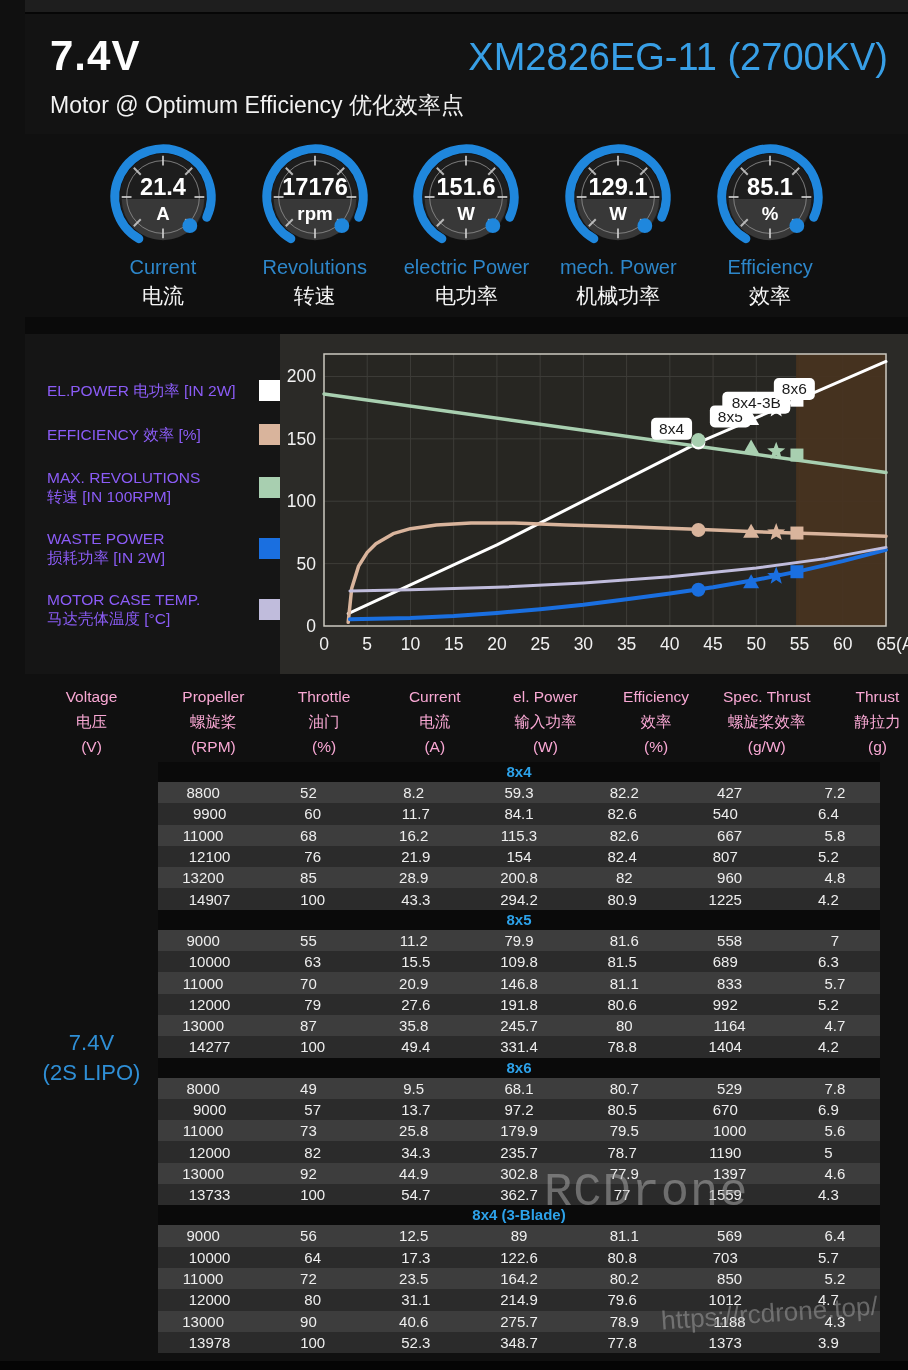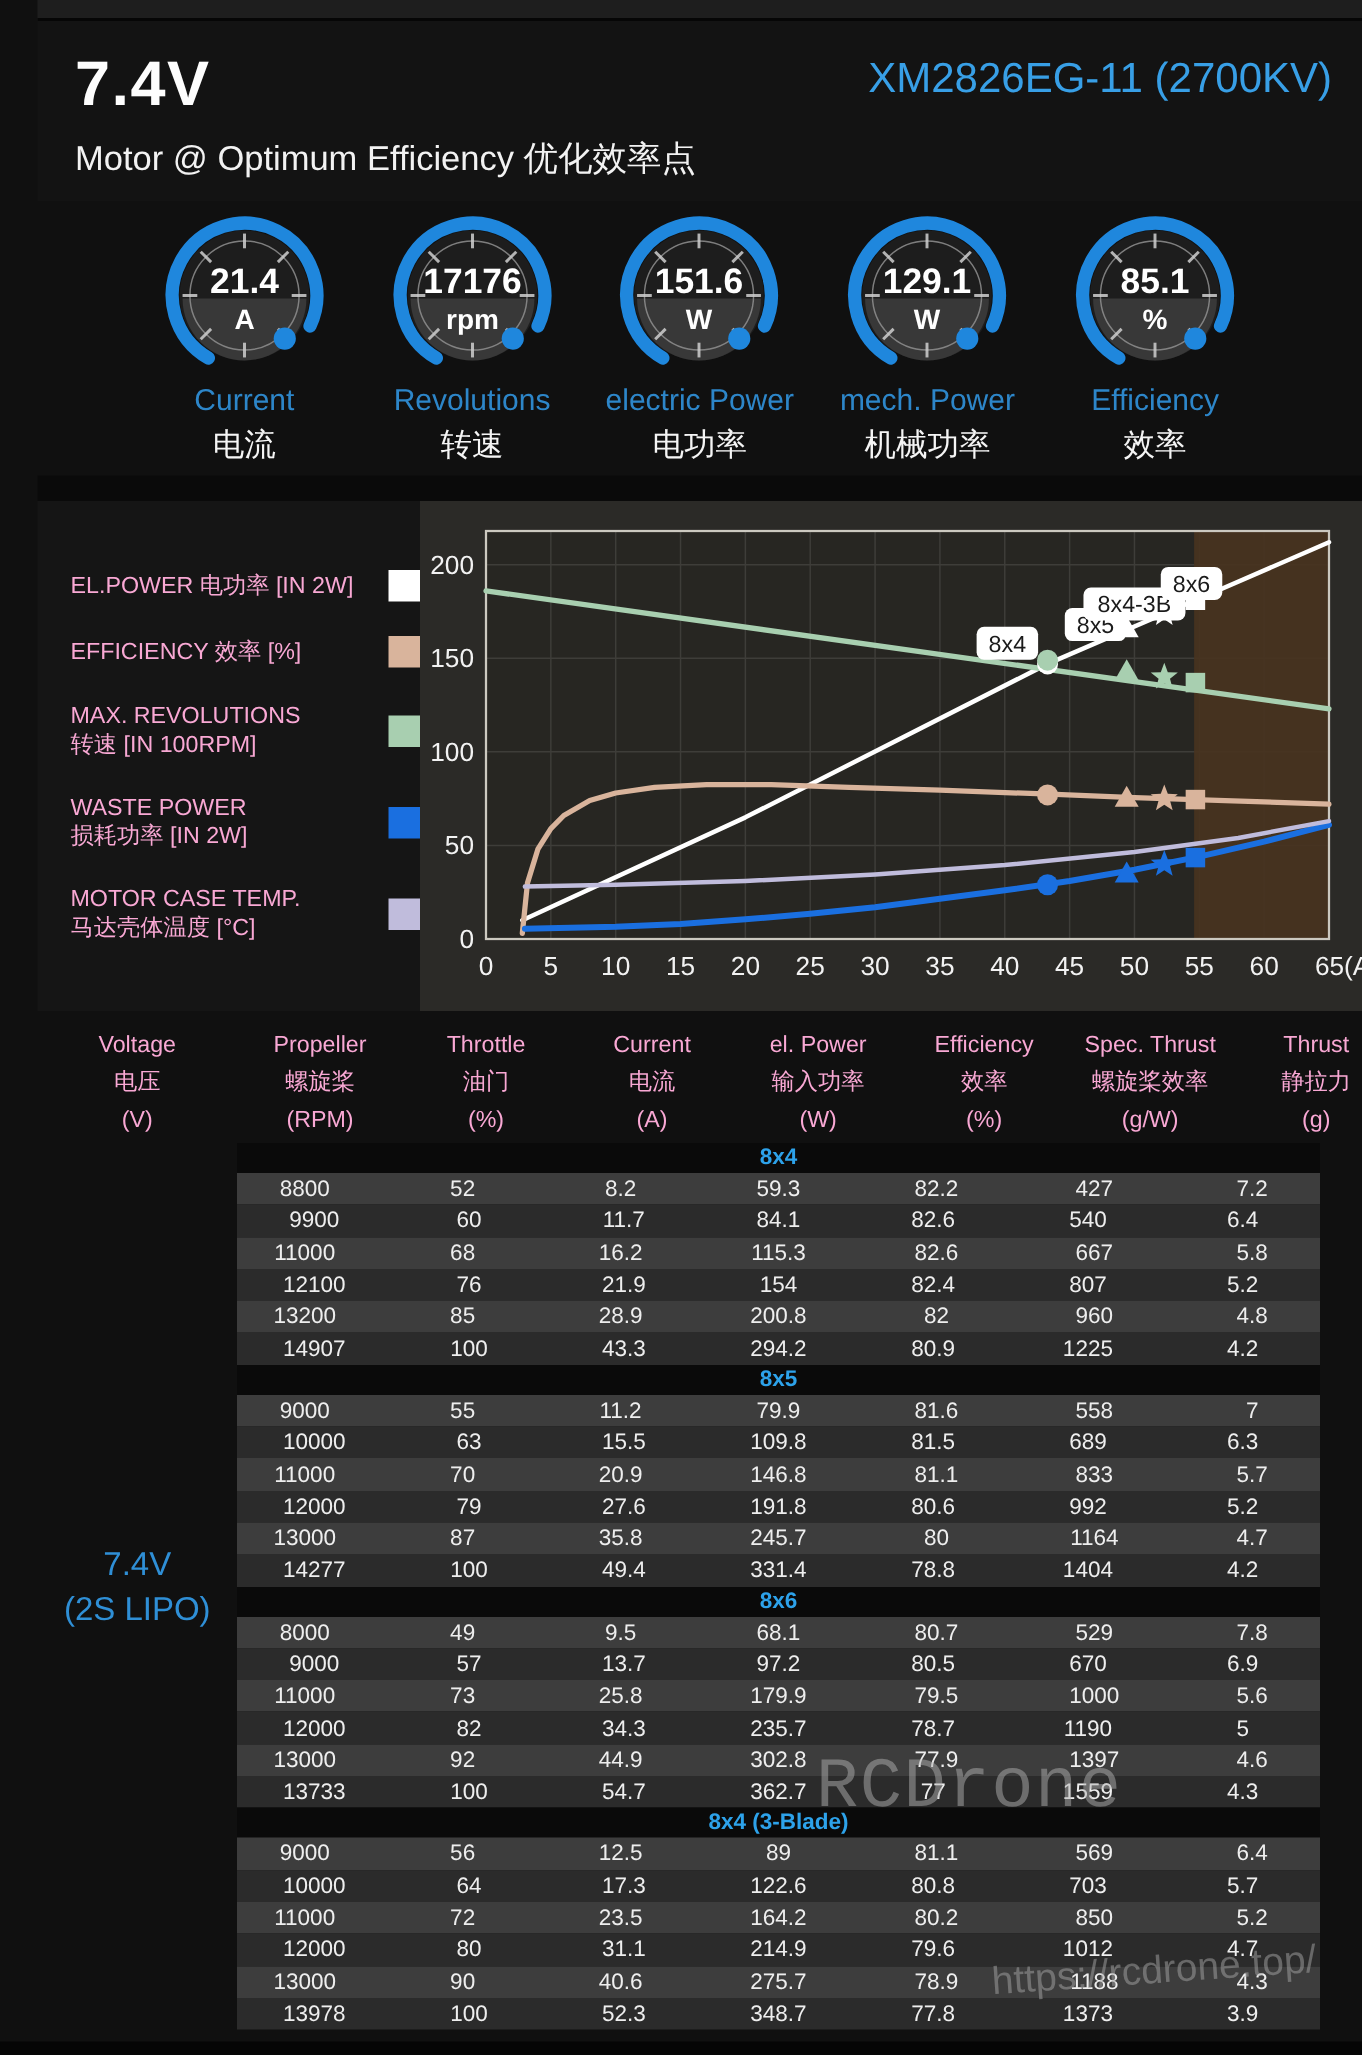--- a/index.html
+++ b/index.html
@@ -7,36 +7,36 @@
   body { font-family:"Liberation Sans", sans-serif; color:#efefef; }
   .sheet { position:relative; width:908px; height:1370px; margin:0 auto; background:#101010; overflow:hidden;padding-left:25px; }
 
   
   .topbar { height:14px; background:#1e1e1e; border-bottom:2px solid #060606; }
 
   
   .header { height:120px; background:#131313; padding:18px 20px 0 25px; }
   .header-row { display:flex; justify-content:space-between; align-items:flex-start; }
   .v-title { font-size:42px; font-weight:600; color:#fdfdfd; letter-spacing:1px; }
-  .model-title { font-size:28px; color:#389fe6; font-weight:500; padding-top:4px; }
+  .model-title { font-size:38px; color:#389fe6; font-weight:500; padding-top:4px; }
   .subtitle { font-size:23px; color:#f2f2f2; margin-top:10px; }
 
   
   .gauges { height:183px; background:#101010; display:flex; padding:4px 62px 0 62px; }
   .gauge-block { width:156.8px; display:flex; flex-direction:column; align-items:center; }
   .gauge-label-en { font-size:20px; color:#2d86c9; margin-top:0px; }
   .gauge-label-zh { font-size:21px; color:#f5f5f5; margin-top:3px; }
 
   .divider { height:17px; background:#0a0a0a; }
 
   
   .chart-section { height:340px; display:flex; }
   .legend-panel { width:278px; background:#151515; padding:46px 0 0 22px; }
   .legend-item { display:flex; align-items:center; margin-bottom:23px; }
-  .legend-text { width:200px; font-size:15.5px; line-height:19px; color:#f9a8d4; }
+  .legend-text { width:200px; font-size:15.5px; line-height:19px; color:#8b5cf6; }
   .legend-swatch { width:21px; height:21px; margin-left:12px; flex:none; }
   .chart-panel { flex:1; background:#2b2a27; }
 
   
   .table-section { position:relative; height:696px; background:#101010; padding-top:10px; }
   .col-headers { display:grid; grid-template-columns:133px repeat(7,110.7px); height:78px; }
   .col-head { text-align:center; font-size:15.5px; line-height:25px; color:#f9a8d4; }
   .tbody { display:flex; }
   .voltage-cell { width:133px; display:flex; flex-direction:column; justify-content:center; align-items:center; color:#2f8fd6; font-size:22px; line-height:30px; }
   .rows-area { flex:1; margin-right:28px; }

